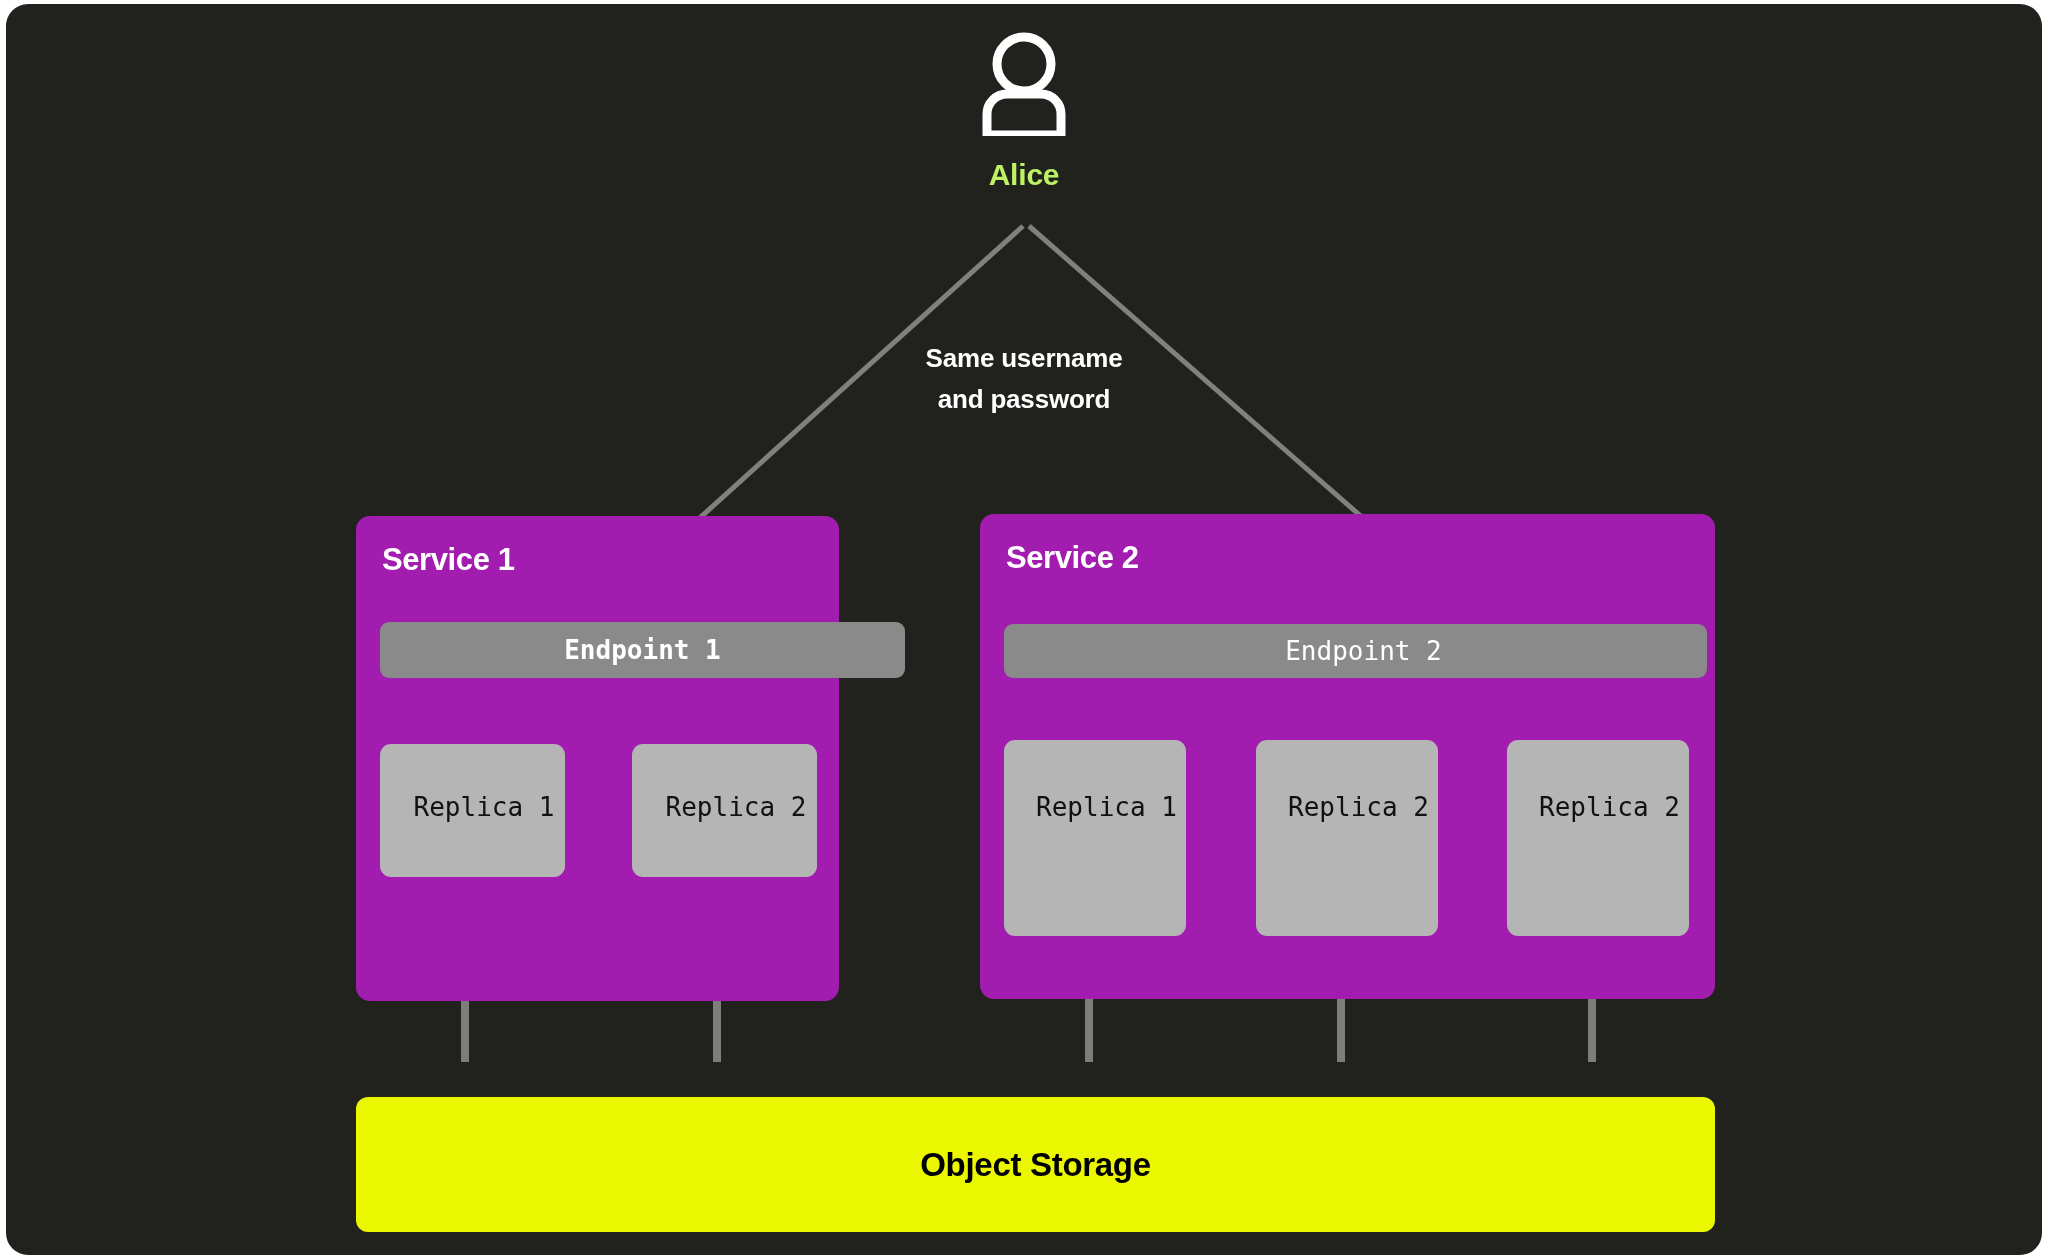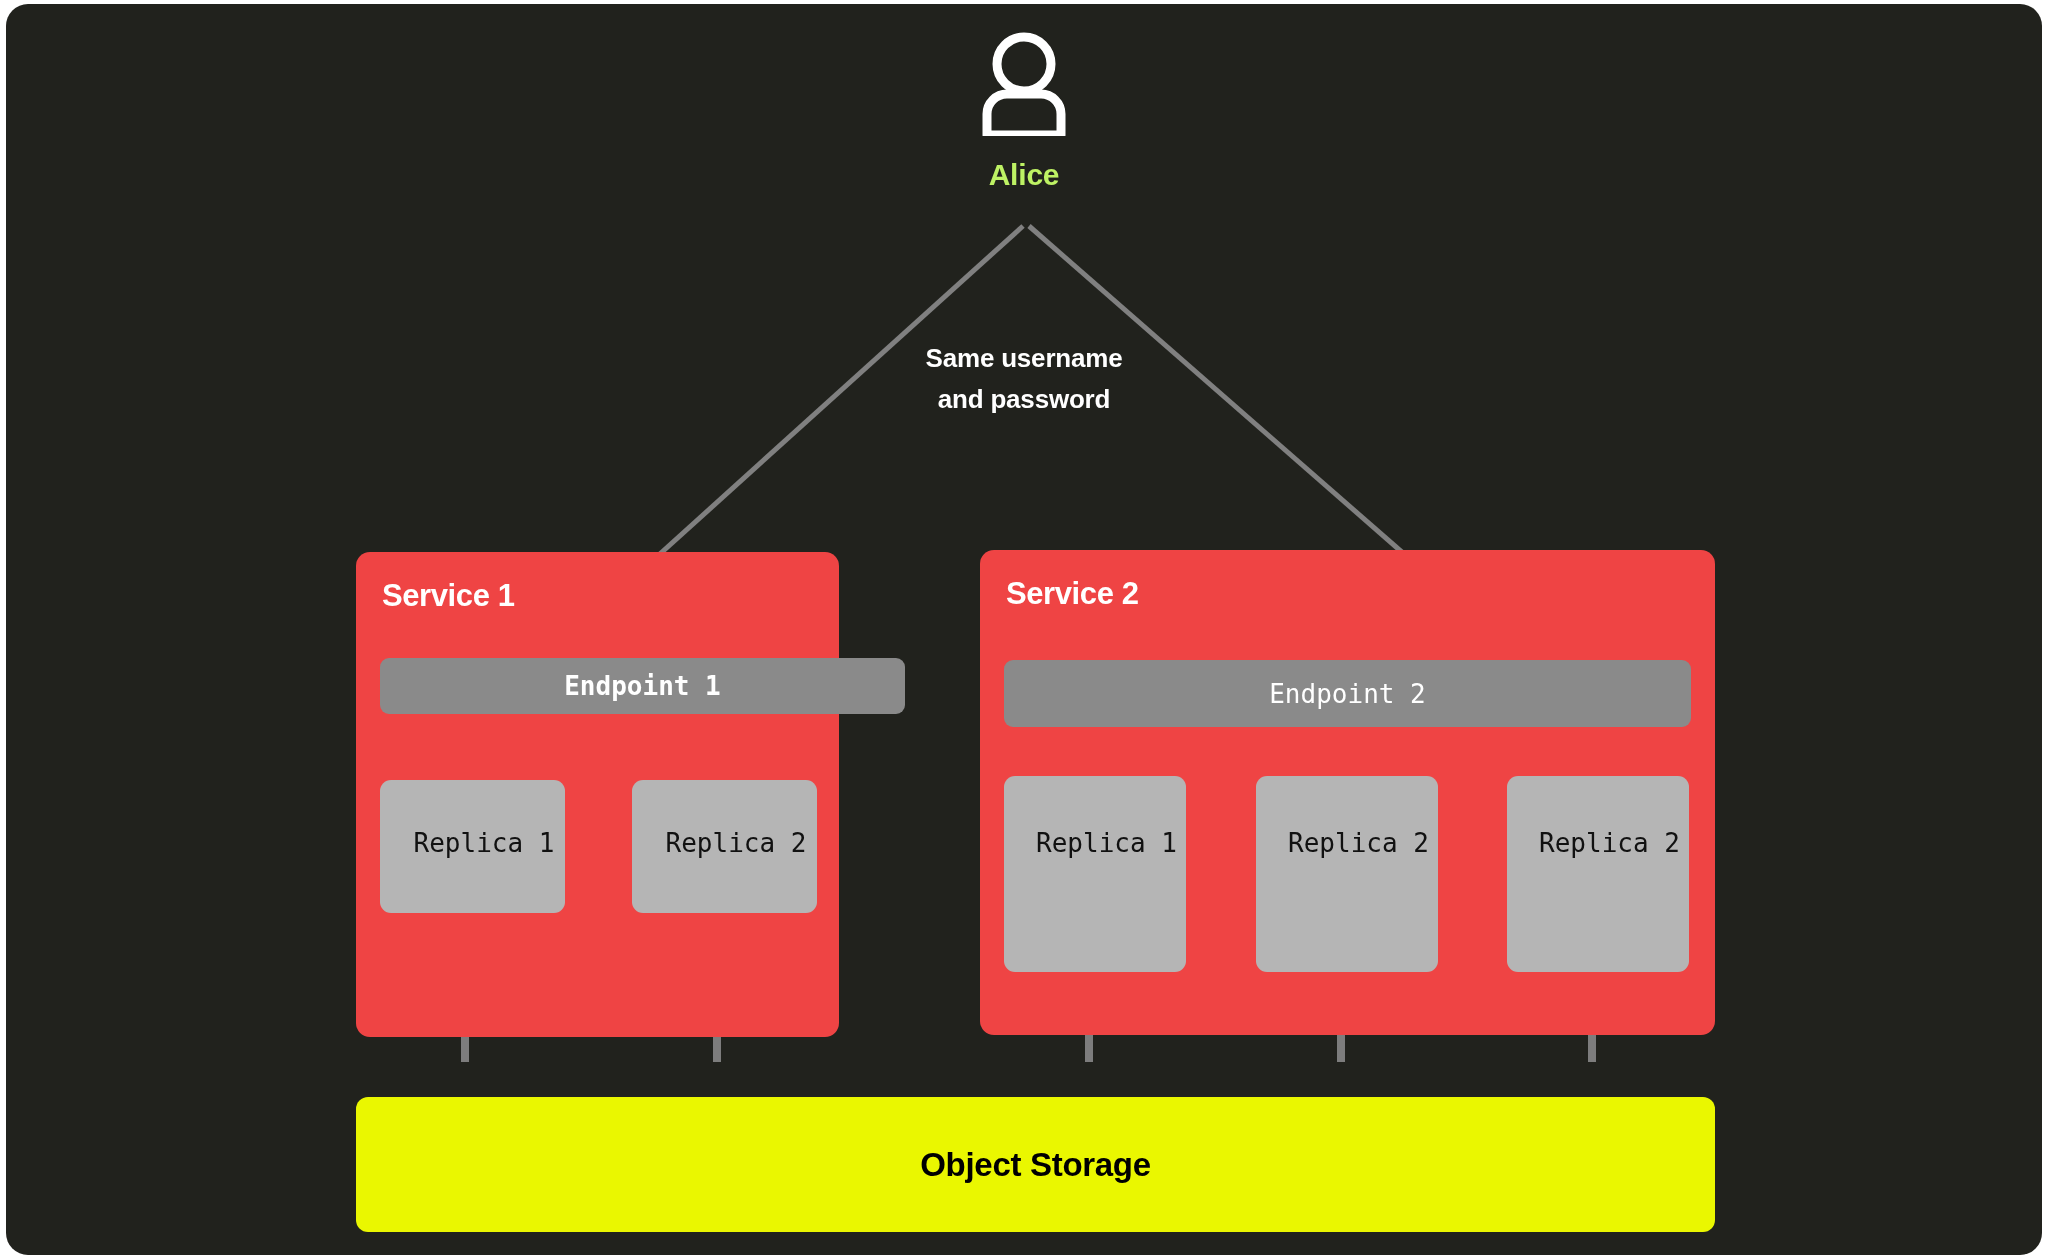--- a/index.html
+++ b/index.html
@@ -64,23 +64,22 @@
     font-size: 26px;
     font-weight: bold;
     line-height: 41px;
     color: #ffffff;
     letter-spacing: -0.2px;
   }
 
   
   .service {
     position: absolute;
-    background: #ef4444;
+    background: #a21caf;
     border-radius: 14px;
-    margin-top: 36px;
   }
   #service-1 { left: 350px; top: 512px; width: 483px; height: 485px; }
   #service-2 { left: 974px; top: 510px; width: 735px; height: 485px; }
 
   .service .svc-title {
     position: absolute;
     left: 26px;
     top: 26px;
     font-size: 31px;
     font-weight: bold;
@@ -93,21 +92,21 @@
     background: #8a8a8a;
     border-radius: 9px;
     color: #ffffff;
     font-family: "DejaVu Sans Mono", "Liberation Mono", monospace;
     font-size: 26px;
     display: flex;
     align-items: center;
     justify-content: center;
   }
   #endpoint-1 { left: 24px; top: 106px; width: 525px; height: 56px; font-weight: bold; }
-  #endpoint-2 { left: 24px; top: 110px; width: 687px; height: 67px; }
+  #endpoint-2 { left: 24px; top: 110px; width: 687px; height: 54px; padding-left: 16px; }
 
   .replica {
     position: absolute;
     background: #b5b5b5;
     border-radius: 11px;
     color: #111111;
     font-family: "DejaVu Sans Mono", "Liberation Mono", monospace;
     font-size: 26px;
     display: flex;
     align-items: flex-start;

